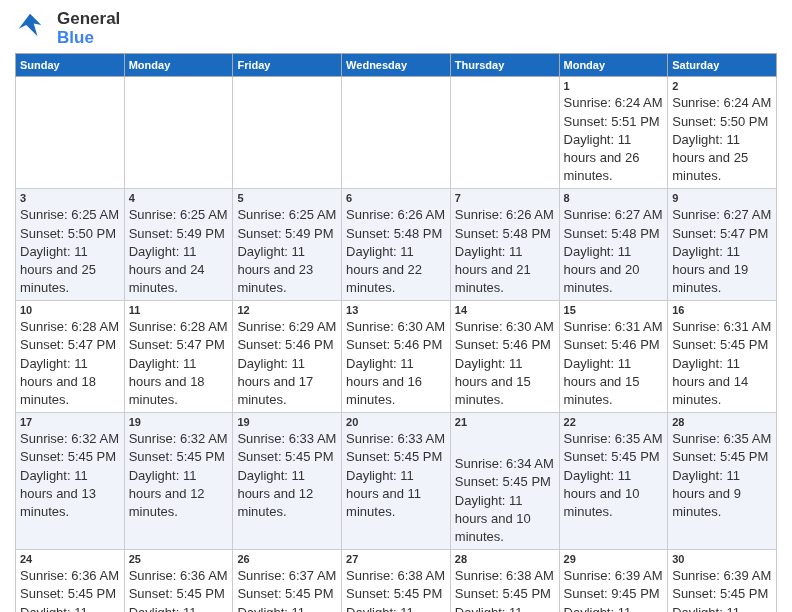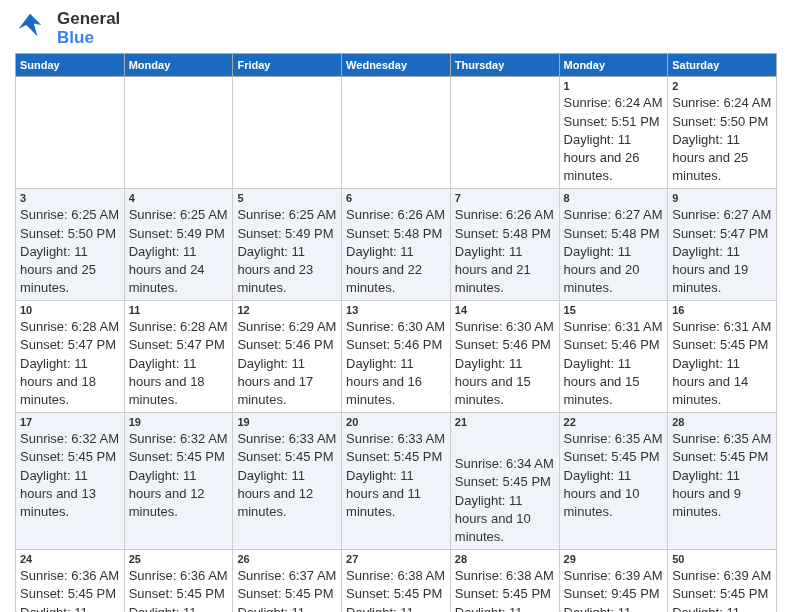--- a/index.html
+++ b/index.html
@@ -297,21 +297,21 @@
 Sunset: 5:45 PM
 Daylight: 11 hours and 6 minutes.</div>
           </td>
           <td>
             <span class="day-number">29</span>
             <div class="day-info" style="white-space: pre-line;">Sunrise: 6:39 AM
 Sunset: 9:45 PM
 Daylight: 11 hours and 5 minutes.</div>
           </td>
           <td>
-            <span class="day-number">50</span>
+            <span class="day-number">30</span>
             <div class="day-info" style="white-space: pre-line;">Sunrise: 6:39 AM
 Sunset: 5:45 PM
 Daylight: 11 hours and 5 minutes.</div>
           </td>
         </tr>
       </tbody>
   </table>
 </div>
 
 </body></html>

